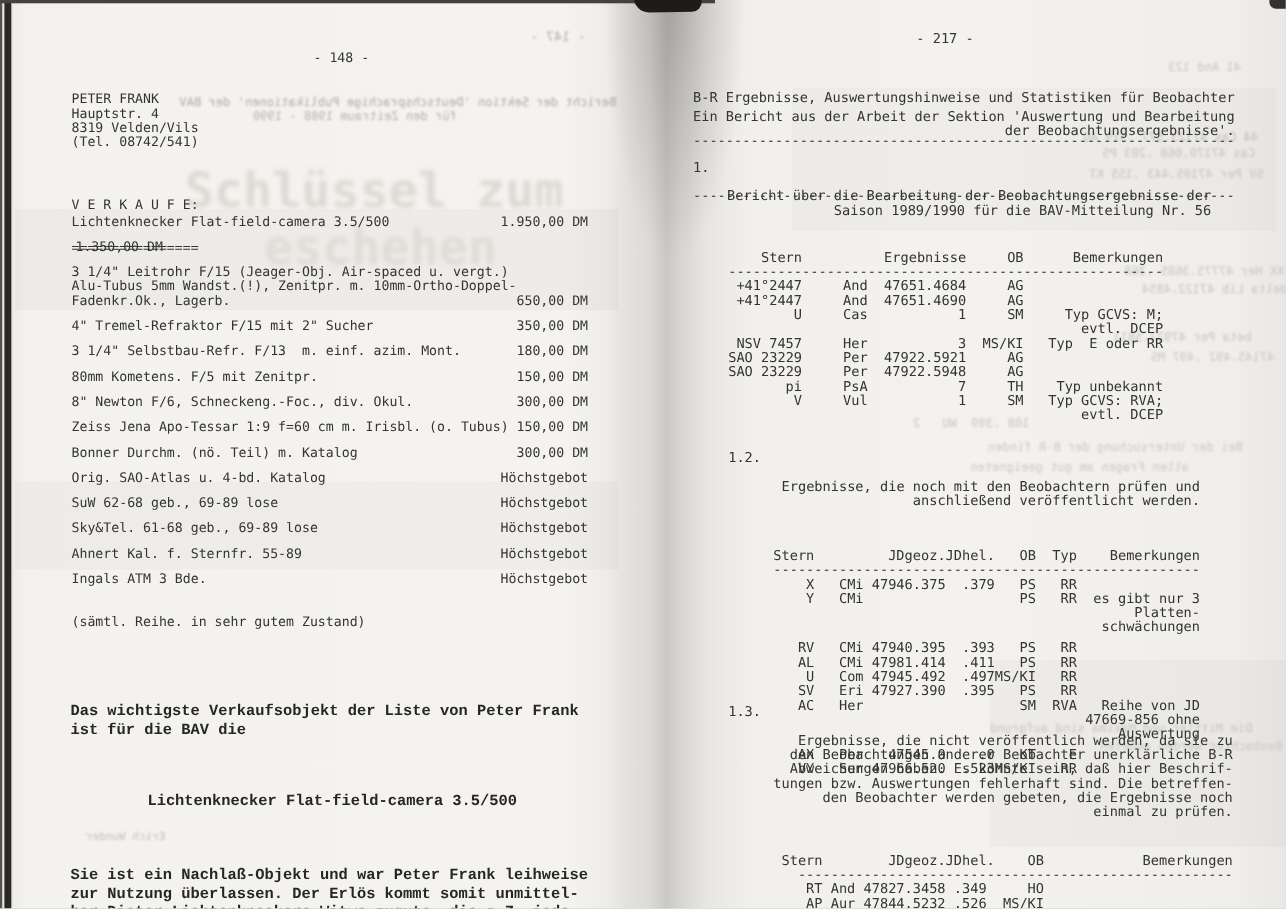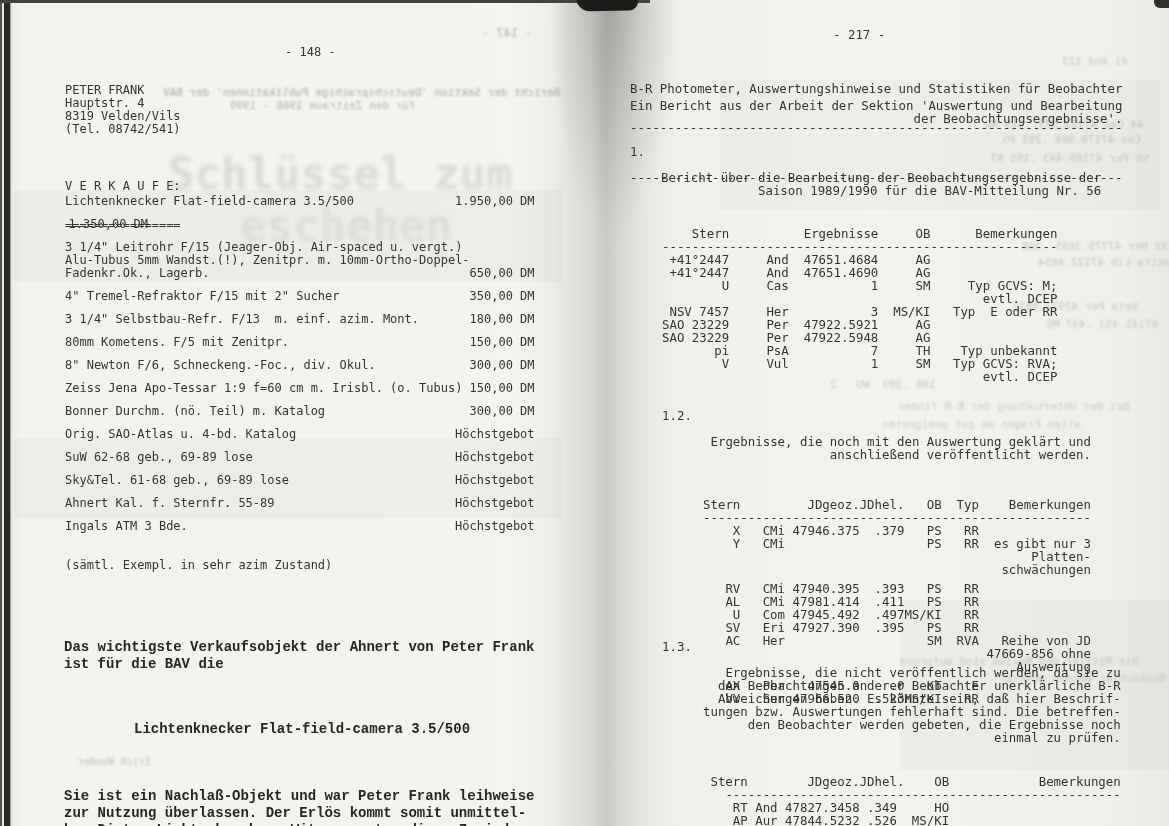--- a/index.html
+++ b/index.html
@@ -87,39 +87,39 @@
 
     <div class="mono" style="left:65px;top:154px;">
       <div>V E R K A U F E:</div>
       <div>================</div>
     </div>
 
     <div class="mono items" style="left:65px;top:195px;"><div class="trow"><span class="tcell" style="width: 53ch;">Lichtenknecker Flat-field-camera 3.5/500</span><span class="tcell" style="text-align: right; width: 12ch;">1.950,00 DM</span></div><div class="trow"><span class="tcell" style="text-align: center; width: 12ch;">1.350,00 DM</span></div><div class="trow"><span class="tcell" style="width: 53ch;">3 1/4" Leitrohr F/15 (Jeager-Obj. Air-spaced u. vergt.)
 Alu-Tubus 5mm Wandst.(!), Zenitpr. m. 10mm-Ortho-Doppel-
 Fadenkr.Ok., Lagerb.</span><span class="tcell" style="text-align: right; width: 12ch;">650,00 DM</span></div><div class="trow"><span class="tcell" style="width: 53ch;">4" Tremel-Refraktor F/15 mit 2" Sucher</span><span class="tcell" style="text-align: right; width: 12ch;">350,00 DM</span></div><div class="trow"><span class="tcell" style="width: 53ch;">3 1/4" Selbstbau-Refr. F/13  m. einf. azim. Mont.</span><span class="tcell" style="text-align: right; width: 12ch;">180,00 DM</span></div><div class="trow"><span class="tcell" style="width: 53ch;">80mm Kometens. F/5 mit Zenitpr.</span><span class="tcell" style="text-align: right; width: 12ch;">150,00 DM</span></div><div class="trow"><span class="tcell" style="width: 53ch;">8" Newton F/6, Schneckeng.-Foc., div. Okul.</span><span class="tcell" style="text-align: right; width: 12ch;">300,00 DM</span></div><div class="trow"><span class="tcell" style="width: 53ch;">Zeiss Jena Apo-Tessar 1:9 f=60 cm m. Irisbl. (o. Tubus)</span><span class="tcell" style="text-align: right; width: 12ch;">150,00 DM</span></div><div class="trow"><span class="tcell" style="width: 53ch;">Bonner Durchm. (nö. Teil) m. Katalog</span><span class="tcell" style="text-align: right; width: 12ch;">300,00 DM</span></div><div class="trow"><span class="tcell" style="width: 53ch;">Orig. SAO-Atlas u. 4-bd. Katalog</span><span class="tcell" style="text-align: right; width: 12ch;">Höchstgebot</span></div><div class="trow"><span class="tcell" style="width: 53ch;">SuW 62-68 geb., 69-89 lose</span><span class="tcell" style="text-align: right; width: 12ch;">Höchstgebot</span></div><div class="trow"><span class="tcell" style="width: 53ch;">Sky&amp;Tel. 61-68 geb., 69-89 lose</span><span class="tcell" style="text-align: right; width: 12ch;">Höchstgebot</span></div><div class="trow"><span class="tcell" style="width: 53ch;">Ahnert Kal. f. Sternfr. 55-89</span><span class="tcell" style="text-align: right; width: 12ch;">Höchstgebot</span></div><div class="trow"><span class="tcell" style="width: 53ch;">Ingals ATM 3 Bde.</span><span class="tcell" style="text-align: right; width: 12ch;">Höchstgebot</span></div></div>
 
-    <div class="mono" style="left:65px;top:559px;">(sämtl. Exempl. in sehr azim Zustand)</div>
+    <div class="mono" style="left:65px;top:559px;">(sämtl. Reihe. in sehr gutem Zustand)</div>
 
     <div class="closing">
-      <div class="p1">Das wichtigste Verkaufsobjekt der Ahnert von Peter Frank
+      <div class="p1">Das wichtigste Verkaufsobjekt der Liste von Peter Frank
 ist für die BAV die</div>
       <div class="hl">Lichtenknecker Flat-field-camera 3.5/500</div>
       <div class="p2">Sie ist ein Nachlaß-Objekt und war Peter Frank leihweise
 zur Nutzung überlassen. Der Erlös kommt somit unmittel-
 bar Dieter Lichtenkneckers Witwe zugute, die z.Z. jede
 finanzielle Unterstützung gut gebrauchen kann.</div>
       
     </div>
   </section>
 
   <section class="pright">
     <div class="mono r" style="left:833px;top:28px;">- 217 -</div>
 
     <div class="mono r" style="left:630px;top:56px;">
-      <div>B-R Photometer, Auswertungshinweise und Statistiken für Beobachter</div>
+      <div>B-R Ergebnisse, Auswertungshinweise und Statistiken für Beobachter</div>
       <div>------------------------------------------------------------------</div>
     </div>
 
     <div class="mono r" style="left:630px;top:99px;text-align:right;">Ein Bericht aus der Arbeit der Sektion 'Auswertung und Bearbeitung
 der Beobachtungsergebnisse'.</div>
 
     <div class="sec mono r" style="left:630px;top:145px;">
       <span class="num" style="width:31px;">1.</span>
       <div class="body">
         <div>Bericht über die Bearbeitung der Beobachtungsergebnisse der
@@ -132,21 +132,21 @@
       <div class="body">
         <div class="dtable" style="margin-top:9px;"><div class="trow thead"><span class="tcell" style="width: 9ch;">Stern</span><span class="tcell" style="width: 8ch;"></span><span class="tcell" style="width: 12ch;">Ergebnisse</span><span class="tcell" style="width: 7ch;">OB</span><span class="tcell grow">Bemerkungen</span></div><div class="tdivider">-----------------------------------------------------</div><div class="trow"><span class="tcell" style="width: 9ch;">+41°2447</span><span class="tcell" style="width: 8ch;">And</span><span class="tcell" style="width: 12ch;">47651.4684</span><span class="tcell" style="width: 7ch;">AG</span><span class="tcell grow"></span></div><div class="trow"><span class="tcell" style="width: 9ch;">+41°2447</span><span class="tcell" style="width: 8ch;">And</span><span class="tcell" style="width: 12ch;">47651.4690</span><span class="tcell" style="width: 7ch;">AG</span><span class="tcell grow"></span></div><div class="trow"><span class="tcell" style="width: 9ch;">U</span><span class="tcell" style="width: 8ch;">Cas</span><span class="tcell" style="width: 12ch;">1</span><span class="tcell" style="width: 7ch;">SM</span><span class="tcell grow">Typ GCVS: M;
  evtl. DCEP</span></div><div class="trow"><span class="tcell" style="width: 9ch;">NSV 7457</span><span class="tcell" style="width: 8ch;">Her</span><span class="tcell" style="width: 12ch;">3</span><span class="tcell" style="width: 7ch;">MS/KI</span><span class="tcell grow">Typ  E oder RR</span></div><div class="trow"><span class="tcell" style="width: 9ch;">SAO 23229</span><span class="tcell" style="width: 8ch;">Per</span><span class="tcell" style="width: 12ch;">47922.5921</span><span class="tcell" style="width: 7ch;">AG</span><span class="tcell grow"></span></div><div class="trow"><span class="tcell" style="width: 9ch;">SAO 23229</span><span class="tcell" style="width: 8ch;">Per</span><span class="tcell" style="width: 12ch;">47922.5948</span><span class="tcell" style="width: 7ch;">AG</span><span class="tcell grow"></span></div><div class="trow"><span class="tcell" style="width: 9ch;">pi</span><span class="tcell" style="width: 8ch;">PsA</span><span class="tcell" style="width: 12ch;">7</span><span class="tcell" style="width: 7ch;">TH</span><span class="tcell grow">Typ unbekannt</span></div><div class="trow"><span class="tcell" style="width: 9ch;">V</span><span class="tcell" style="width: 8ch;">Vul</span><span class="tcell" style="width: 12ch;">1</span><span class="tcell" style="width: 7ch;">SM</span><span class="tcell grow">Typ GCVS: RVA;
 evtl. DCEP</span></div></div>
       </div>
     </div>
 
     <div class="sec mono r" style="left:662px;top:409px;">
       <span class="num" style="width:41px;">1.2.</span>
       <div class="body">
-        <div>Ergebnisse, die noch mit den Auswertung geklärt und
+        <div>Ergebnisse, die noch mit den Beobachtern prüfen und
 anschließend veröffentlicht werden.</div>
         <div class="dtable" style="margin-top:11px;"><div class="trow thead"><span class="tcell" style="width: 5ch;">Stern</span><span class="tcell" style="width: 6ch;"></span><span class="tcell" style="width: 10ch;">JDgeoz.</span><span class="tcell" style="width: 6ch;">JDhel.</span><span class="tcell" style="width: 5ch;">OB</span><span class="tcell" style="width: 5ch;">Typ</span><span class="tcell grow">Bemerkungen</span></div><div class="tdivider">----------------------------------------------------</div><div class="trow"><span class="tcell" style="width: 5ch;">X</span><span class="tcell" style="width: 6ch;">CMi</span><span class="tcell" style="width: 10ch;">47946.375</span><span class="tcell" style="width: 6ch;">.379</span><span class="tcell" style="width: 5ch;">PS</span><span class="tcell" style="width: 5ch;">RR</span><span class="tcell grow"></span></div><div class="trow"><span class="tcell" style="width: 5ch;">Y</span><span class="tcell" style="width: 6ch;">CMi</span><span class="tcell" style="width: 10ch;"></span><span class="tcell" style="width: 6ch;"></span><span class="tcell" style="width: 5ch;">PS</span><span class="tcell" style="width: 5ch;">RR</span><span class="tcell grow">es gibt nur 3
 Platten-
 schwächungen</span></div><div class="tspacer"></div><div class="trow"><span class="tcell" style="width: 5ch;">RV</span><span class="tcell" style="width: 6ch;">CMi</span><span class="tcell" style="width: 10ch;">47940.395</span><span class="tcell" style="width: 6ch;">.393</span><span class="tcell" style="width: 5ch;">PS</span><span class="tcell" style="width: 5ch;">RR</span><span class="tcell grow"></span></div><div class="trow"><span class="tcell" style="width: 5ch;">AL</span><span class="tcell" style="width: 6ch;">CMi</span><span class="tcell" style="width: 10ch;">47981.414</span><span class="tcell" style="width: 6ch;">.411</span><span class="tcell" style="width: 5ch;">PS</span><span class="tcell" style="width: 5ch;">RR</span><span class="tcell grow"></span></div><div class="trow"><span class="tcell" style="width: 5ch;">U</span><span class="tcell" style="width: 6ch;">Com</span><span class="tcell" style="width: 10ch;">47945.492</span><span class="tcell" style="width: 6ch;">.497</span><span class="tcell" style="width: 5ch;">MS/KI</span><span class="tcell" style="width: 5ch;">RR</span><span class="tcell grow"></span></div><div class="trow"><span class="tcell" style="width: 5ch;">SV</span><span class="tcell" style="width: 6ch;">Eri</span><span class="tcell" style="width: 10ch;">47927.390</span><span class="tcell" style="width: 6ch;">.395</span><span class="tcell" style="width: 5ch;">PS</span><span class="tcell" style="width: 5ch;">RR</span><span class="tcell grow"></span></div><div class="trow"><span class="tcell" style="width: 5ch;">AC</span><span class="tcell" style="width: 6ch;">Her</span><span class="tcell" style="width: 10ch;"></span><span class="tcell" style="width: 6ch;"></span><span class="tcell" style="width: 5ch;">SM</span><span class="tcell" style="width: 5ch;">RVA</span><span class="tcell grow">Reihe von JD
 47669-856 ohne
 Auswertung</span></div><div class="tspacer"></div><div class="trow"><span class="tcell" style="width: 5ch;">AX</span><span class="tcell" style="width: 6ch;">Per</span><span class="tcell" style="width: 10ch;">47545.0</span><span class="tcell" style="width: 6ch;">.0</span><span class="tcell" style="width: 5ch;">KT</span><span class="tcell" style="width: 5ch;">E</span><span class="tcell grow"></span></div><div class="trow"><span class="tcell" style="width: 5ch;">VY</span><span class="tcell" style="width: 6ch;">Ser</span><span class="tcell" style="width: 10ch;">47966.520</span><span class="tcell" style="width: 6ch;">.523</span><span class="tcell" style="width: 5ch;">MS/KI</span><span class="tcell" style="width: 5ch;">RR</span><span class="tcell grow"></span></div></div>
       </div>
     </div>
 
     <div class="sec mono r" style="left:662px;top:640px;">

